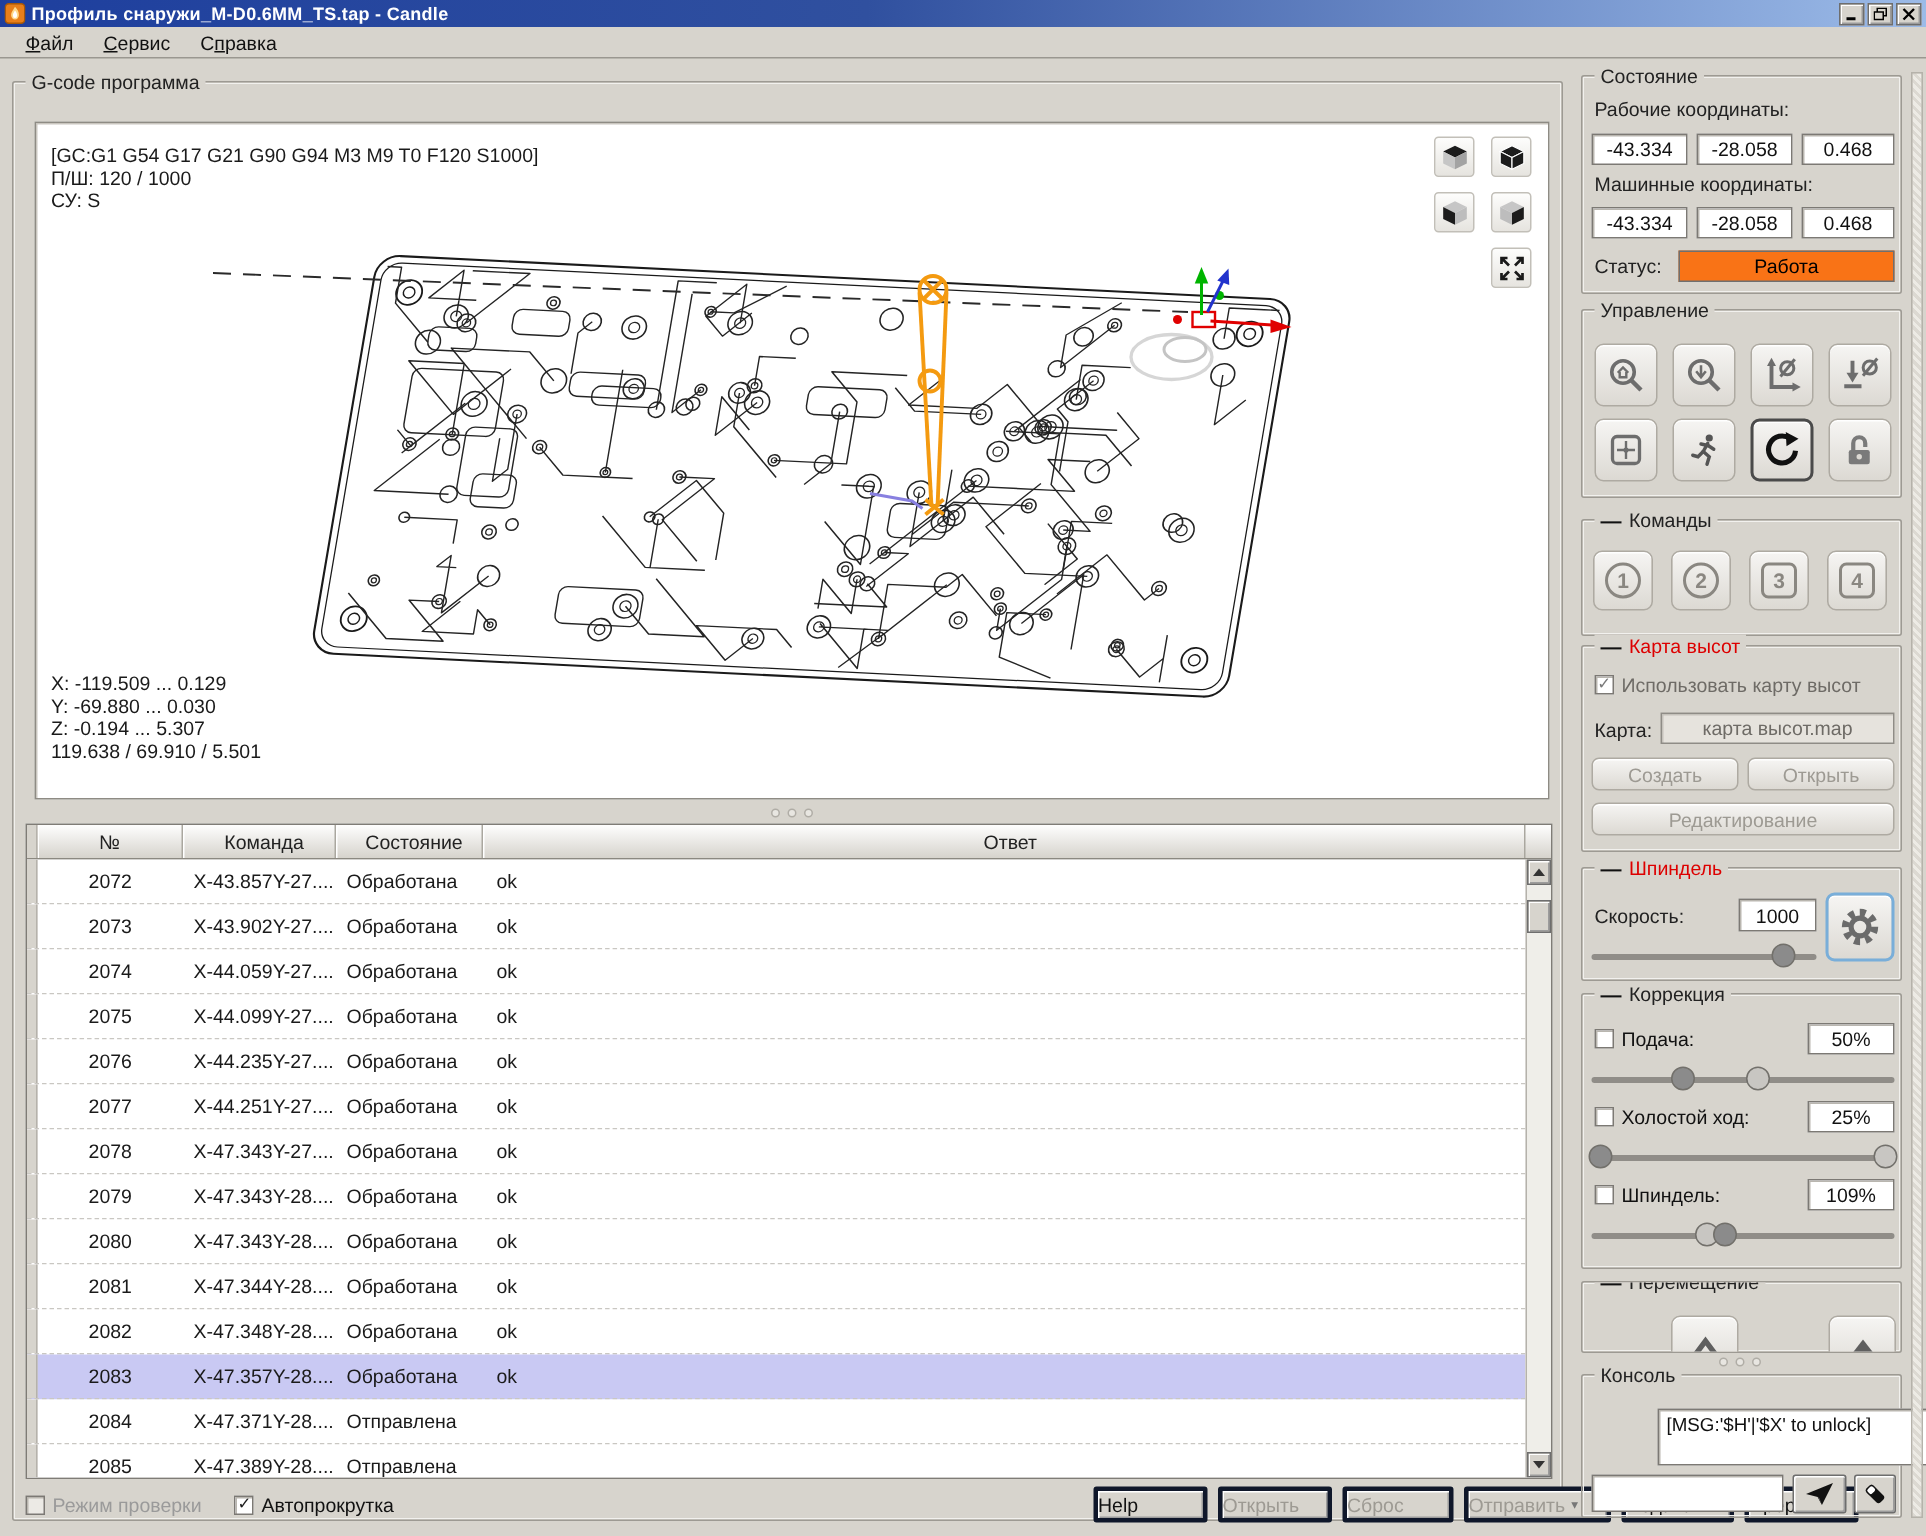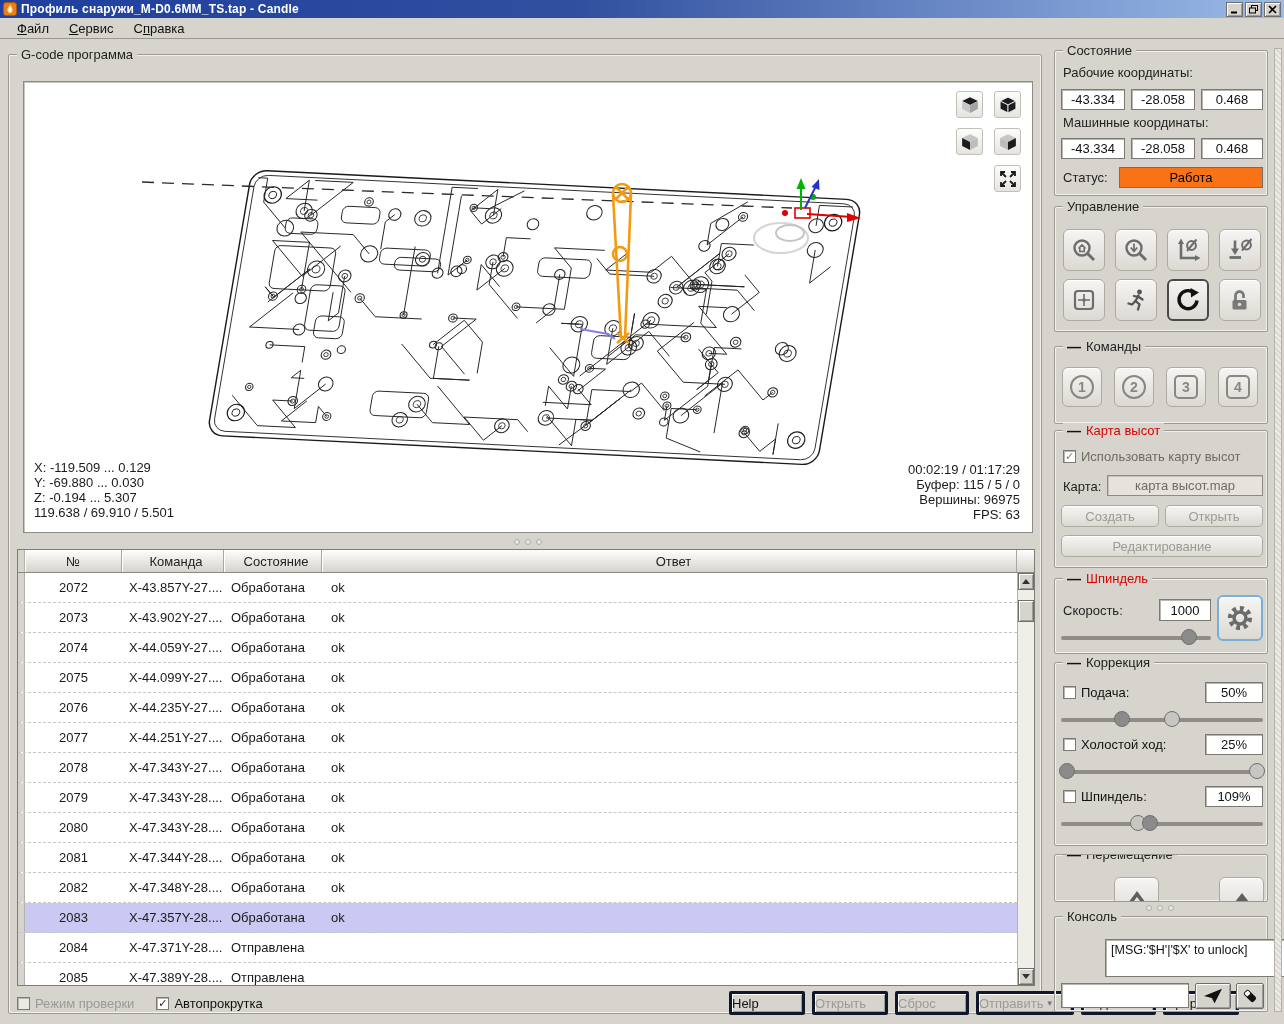--- a/index.html
+++ b/index.html
@@ -26,21 +26,21 @@
   .group { position:absolute; border:1px solid #9d9a93; border-radius:2px; box-shadow:inset 0 0 0 1px #f2f1ee; }
   .group > .legend { position:absolute; top:-8px; left:8px; background:#d7d4cd; padding:0 4px; font-size:13px; color:#222; white-space:nowrap; display:flex; align-items:center; gap:5px; }
   .group > .legend.red { color:#dd0000; }
   .legend .dash { font-weight:bold; color:#111; font-size:14px; line-height:10px; }
 
   
   .viz { position:absolute; left:14px; top:26px; width:1010px; height:452px; background:#fff;
     border:1px solid #8e8b84; box-shadow:inset 1px 1px 0 #c9c6bf; overflow:hidden; }
   .viz svg.scene { position:absolute; left:0; top:0; }
   .viz .hdr { position:absolute; left:10px; top:14px; line-height:15px; font-size:13px; color:#1a1a1a; }
-  .viz .bl { position:absolute; left:10px; bottom:12px; line-height:15px; font-size:13px; color:#1a1a1a; }
+  .viz .bl { position:absolute; left:10px; bottom:24px; line-height:15px; font-size:13px; color:#1a1a1a; }
   .viz .br { position:absolute; right:12px; bottom:10px; line-height:15px; font-size:13px; color:#1a1a1a; text-align:right; }
   .cubebtn { position:absolute; width:27px; height:27px; background:linear-gradient(#fdfdfc,#e6e4df);
     border:1px solid #c2bfb8; border-radius:3px; display:flex; align-items:center; justify-content:center; }
 
   
   .splitter { position:absolute; display:flex; gap:5px; align-items:center; justify-content:center; }
   .splitter .dot { width:6px; height:6px; border-radius:50%; border:1px solid #b0ada6; background:#e8e6e1; }
 
   
   .gtable { position:absolute; left:8px; top:494px; width:1018px; height:437px; background:#fff;
@@ -416,31 +416,30 @@
           <line x1="592" y1="105" x2="604" y2="117"></line>
             <line x1="604" y1="105" x2="592" y2="117"></line>
           <line x1="589" y1="113" x2="597" y2="256"></line>
           <line x1="607" y1="113" x2="601" y2="256"></line>
           <circle cx="596" cy="172" r="7"></circle>
           <line x1="593" y1="251" x2="605" y2="261"></line>
             <line x1="605" y1="251" x2="593" y2="261"></line>
         </g>
       </g>
     </svg>
+    <div class="hdr">
+      <div>[GC:G1 G54 G17 G21 G90 G94 M3 M9 T0 F120 S1000]</div>
+      <div>П/Ш: 120 / 1000</div>
+      <div>СУ: S</div>
+    </div>
     <div class="bl">
       <div>X: -119.509 ... 0.129</div>
       <div>Y: -69.880 ... 0.030</div>
       <div>Z: -0.194 ... 5.307</div>
       <div>119.638 / 69.910 / 5.501</div>
-    </div>
-    <div class="br">
-      <div>00:02:19 / 01:17:29</div>
-      <div>Буфер: 115 / 5 / 0</div>
-      <div>Вершины: 96975</div>
-      <div>FPS: 63</div>
     </div>
 
     <div class="cubebtn" style="right:49px; top:9px;">
       <svg width="18" height="18" viewBox="0 0 16 16">
         <polygon points="8,1 15,4.5 8,8 1,4.5" fill="#1c1c1c"></polygon>
         <polygon points="1,4.5 8,8 8,15 1,11.5" fill="#c6c6c6"></polygon>
         <polygon points="15,4.5 8,8 8,15 15,11.5" fill="#a3a3a3"></polygon>
       </svg>
     </div>
     <div class="cubebtn" style="right:11px; top:9px;">

